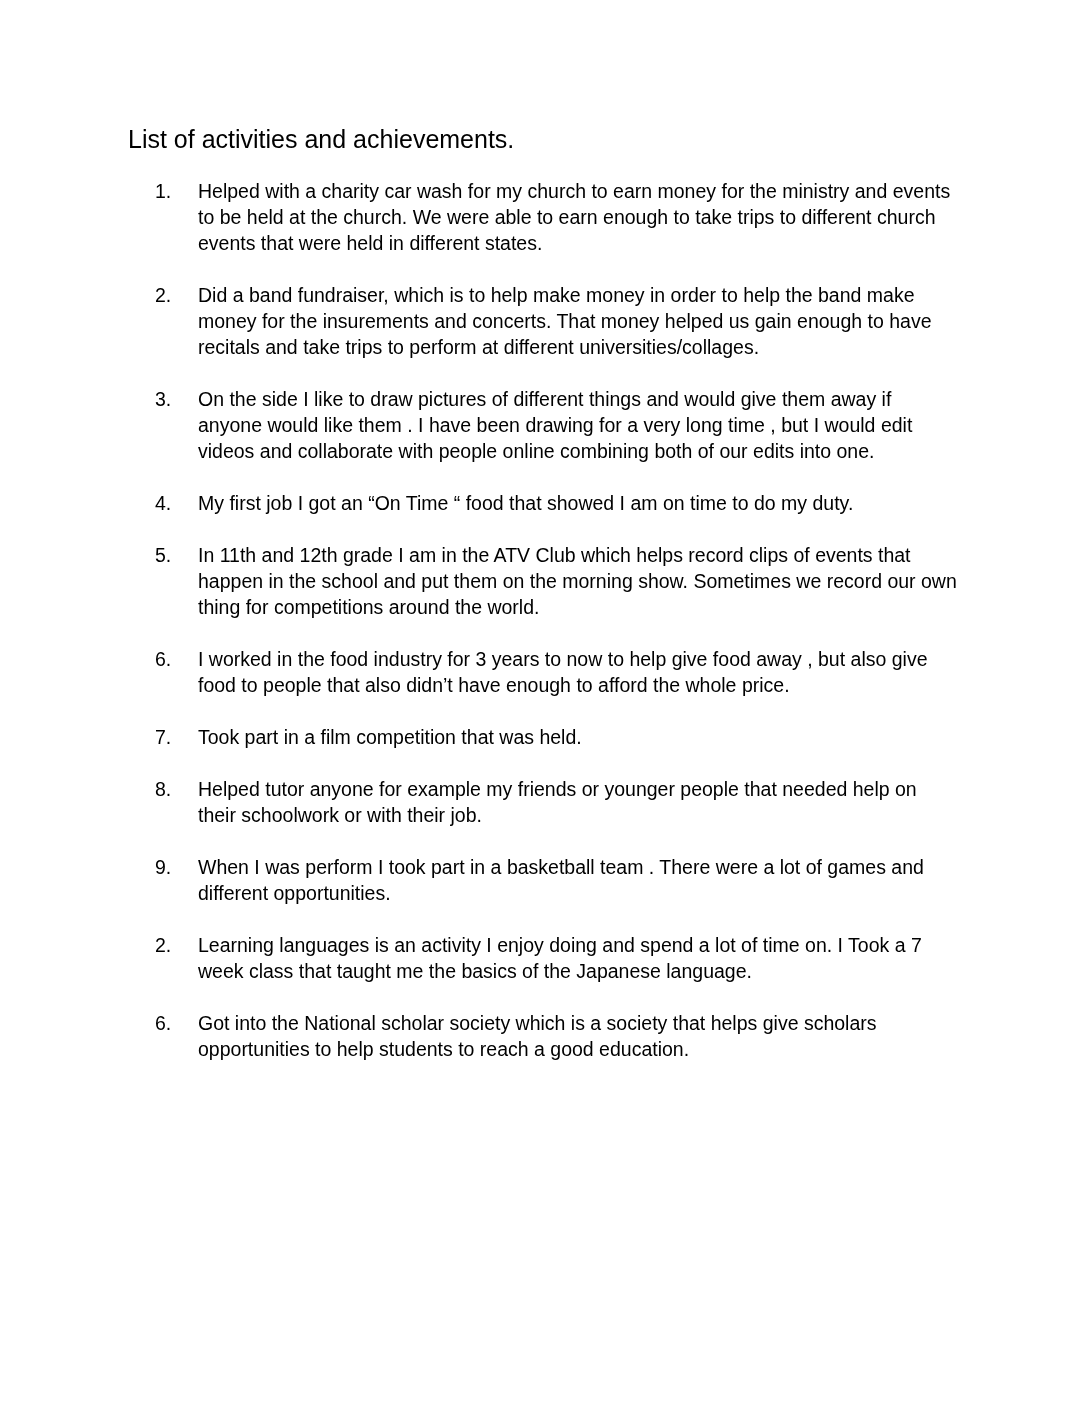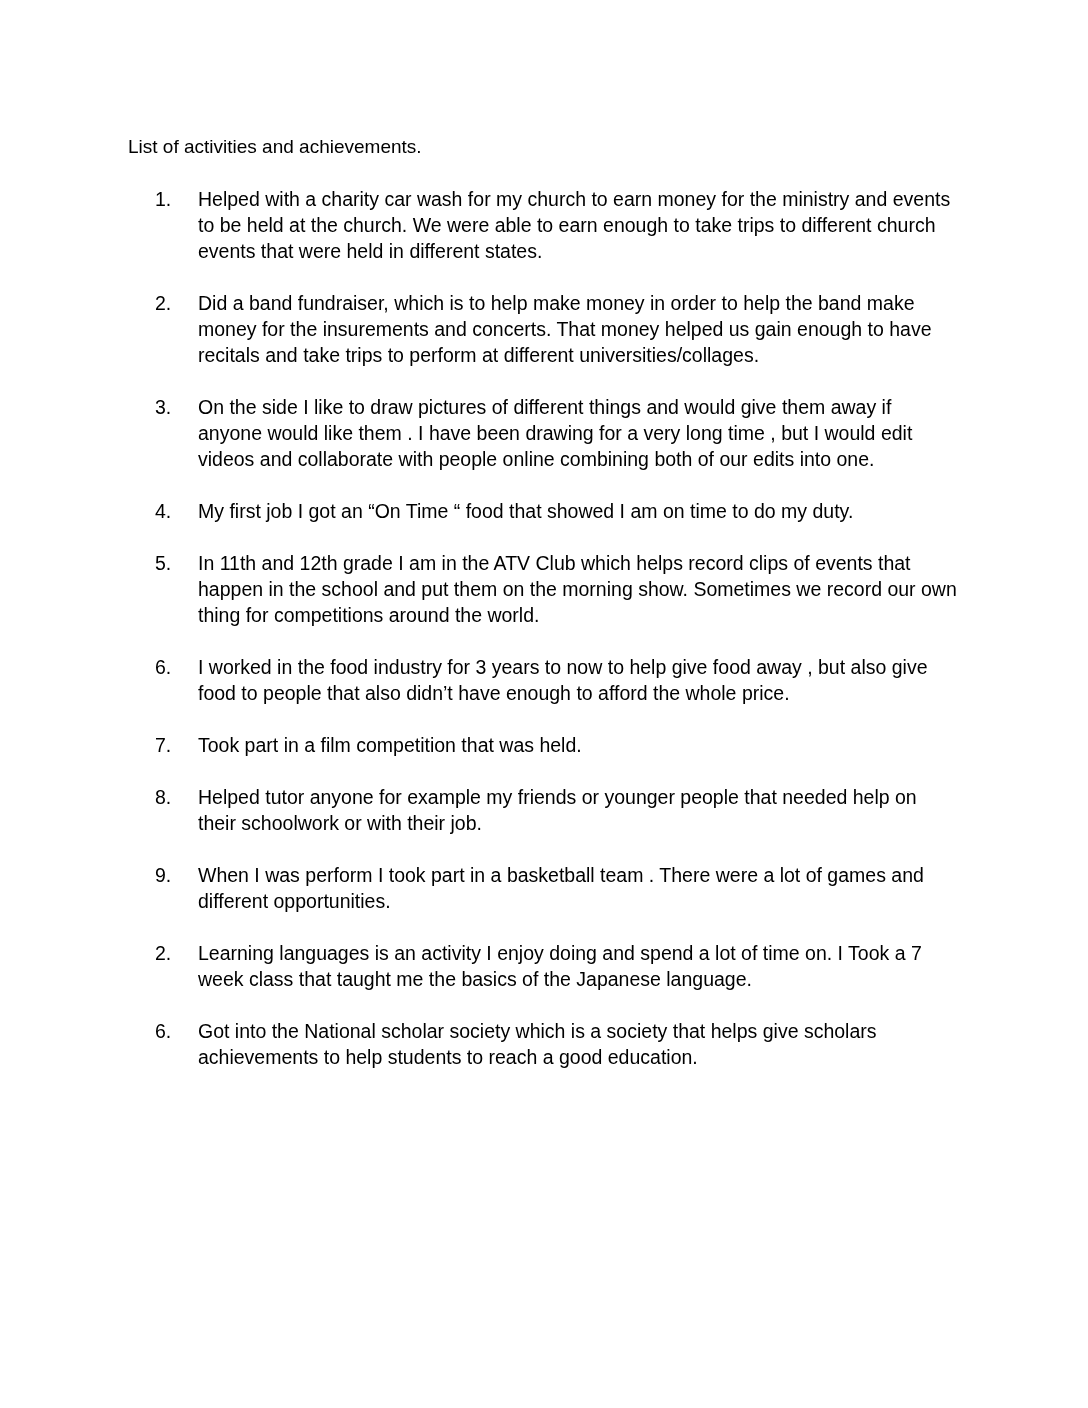--- a/index.html
+++ b/index.html
@@ -14,24 +14,24 @@
     color: #000000;
   }
   .page {
     box-sizing: border-box;
     width: 1088px;
     min-height: 1408px;
     padding: 126px 128px 60px 128px;
     background: #ffffff;
   }
   .doc-title {
-    font-size: 19px;
+    font-size: 25px;
     line-height: 26px;
     font-weight: 400;
-    margin: 8px 0 26px 0;
+    margin: 0 0 26px 0;
   }
   .activities-list {
     list-style: none;
     margin: 0;
     padding: 0;
   }
   .list-item {
     display: flex;
     align-items: flex-start;
     font-size: 19.5px;
@@ -89,16 +89,16 @@
     <li class="list-item">
       <span class="item-number">9.</span>
       <span class="item-text">When I was perform I took part in a basketball team . There were a lot of games and different opportunities.</span>
     </li>
     <li class="list-item">
       <span class="item-number">2.</span>
       <span class="item-text">Learning languages is an activity I enjoy doing and spend a lot of time on. I Took a 7 week class that taught me the basics of the Japanese language.</span>
     </li>
     <li class="list-item">
       <span class="item-number">6.</span>
-      <span class="item-text">Got into the National scholar society which is a society that helps give scholars achievements to help students to reach a good education.</span>
+      <span class="item-text">Got into the National scholar society which is a society that helps give scholars opportunities to help students to reach a good education.</span>
     </li>
   </ol>
 </div>
 
 </body></html>

